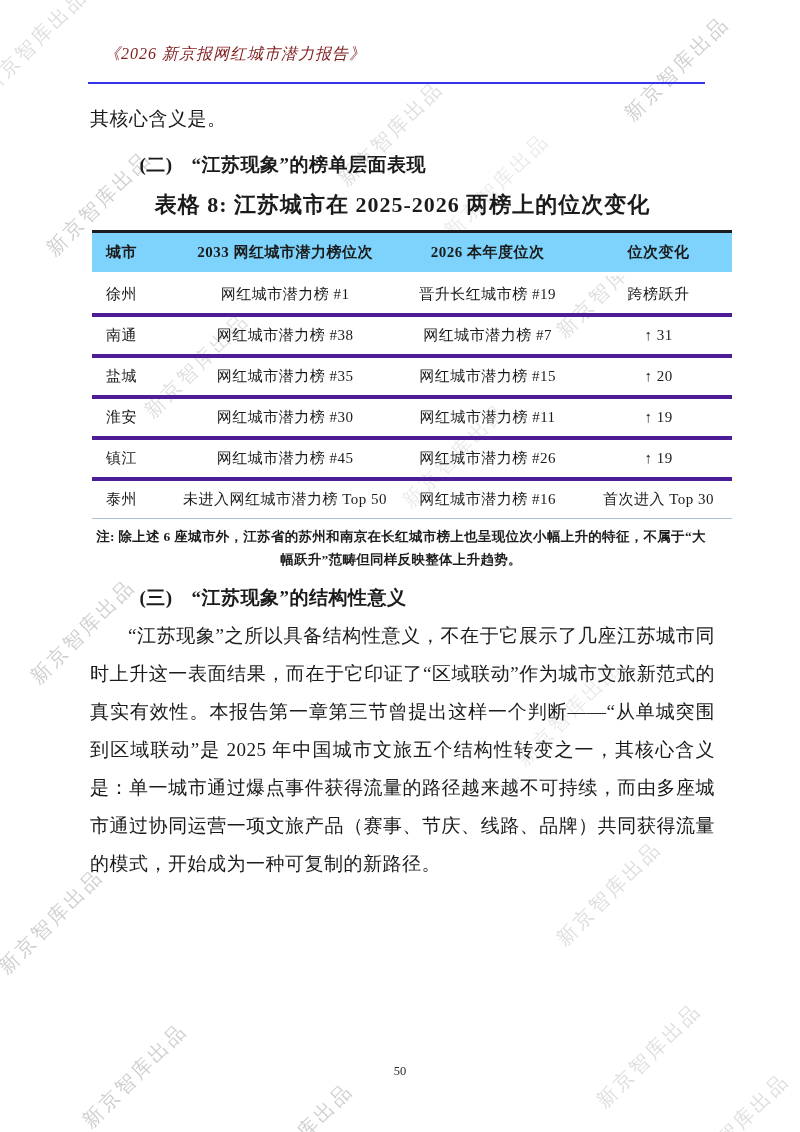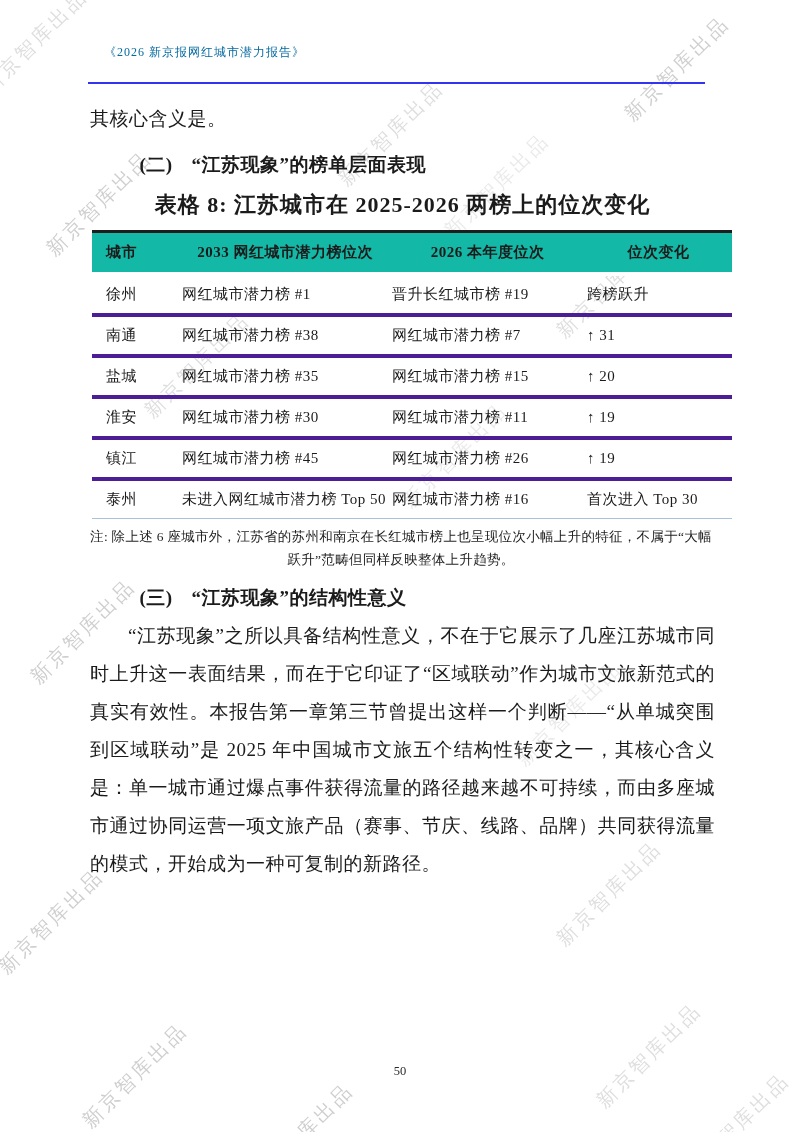--- a/index.html
+++ b/index.html
@@ -19,21 +19,21 @@
   }
   .wm.o1 { opacity: 0.50; }
   .wm.o2 { opacity: 0.34; }
   .wm.o3 { opacity: 0.22; }
 
   .layer { position: absolute; inset: 0; z-index: 1; }
 
   
   .doc-header-title {
     position: absolute; left: 104px; top: 44px;
-    font-size: 12px; letter-spacing: 1px; color: #0369a1;
+    font-size: 16px; letter-spacing: 1px; color: #7f1d1d; font-style: italic;
   }
   .header-rule {
     position: absolute; left: 88px; top: 82px; width: 617px; height: 2px;
     background: #3434ee;
   }
 
   .content { position: absolute; left: 90px; top: 100px; width: 625px; }
 
   .para-cont { font-size: 19px; line-height: 38px; letter-spacing: 0.5px; }
 
@@ -46,37 +46,37 @@
   .tbl-caption {
     font-size: 22px; font-weight: bold; text-align: center;
     margin-top: 6px; margin-bottom: 10px; letter-spacing: 1px;
   }
 
   table.rank-table {
     width: 640px; margin-left: 2px; border-collapse: collapse;
     border-top: 3px solid #1c1c1c; border-bottom: 1px solid #a9c2da;
     font-size: 15px;
   }
-  table.rank-table thead tr { background: #14b8a6; }
+  table.rank-table thead tr { background: #7dd3fc; }
   table.rank-table th {
     font-weight: bold; text-align: center; padding: 10px 2px; letter-spacing: 0.5px;
   }
-  table.rank-table td { padding: 9px 2px; letter-spacing: 0.5px; }
+  table.rank-table td { text-align: center; padding: 9px 2px; letter-spacing: 0.5px; }
   table.rank-table th:first-child, table.rank-table td:first-child {
     text-align: left; padding-left: 14px; width: 88px;
   }
   table.rank-table col.c2 { width: 210px; }
   table.rank-table col.c3 { width: 195px; }
   table.rank-table col.c4 { width: 147px; }
   table.rank-table tbody tr:not(:last-child) td { border-bottom: 4px solid #4c1d95; }
   table.rank-table thead th { border-bottom: 4px solid #ffffff; }
 
   .tbl-note {
     width: 622px; margin-top: 6px; font-size: 13.5px; line-height: 23px;
-    text-align: center; color: #1d1d1d; letter-spacing: 0.3px;
+    text-align: center; color: #1d1d1d; letter-spacing: 0.3px; font-weight: bold;
   }
 
   .body-para {
     font-size: 19px; line-height: 38px; text-align: justify;
     text-indent: 2em; letter-spacing: 0.5px; margin-top: 0;
   }
 
   .page-number {
     position: absolute; left: 0; right: 0; top: 1064px;
     text-align: center; font-size: 12.5px; color: #2a2a2a;

